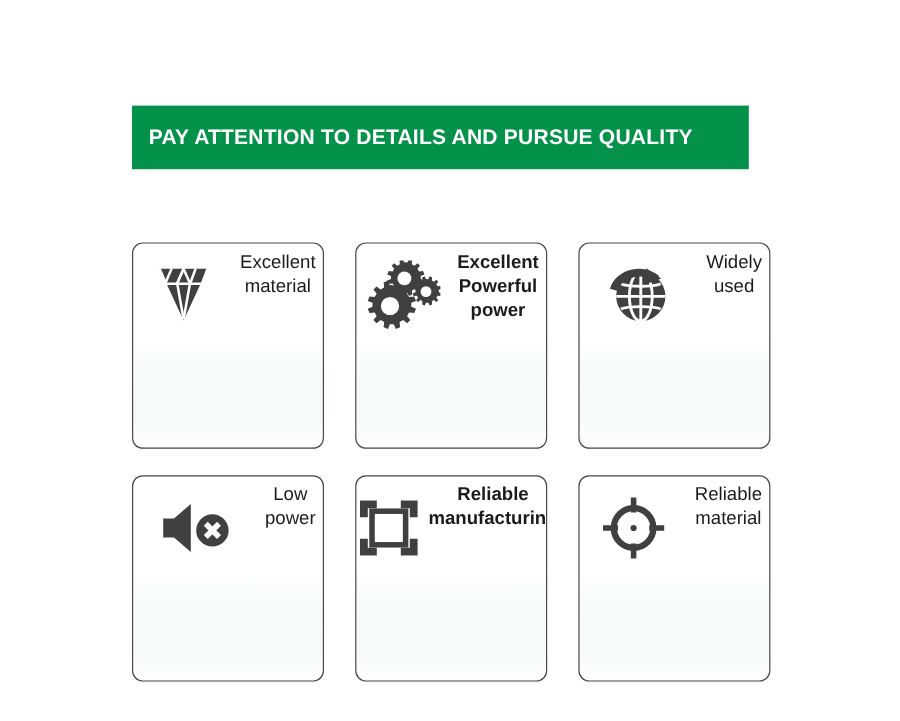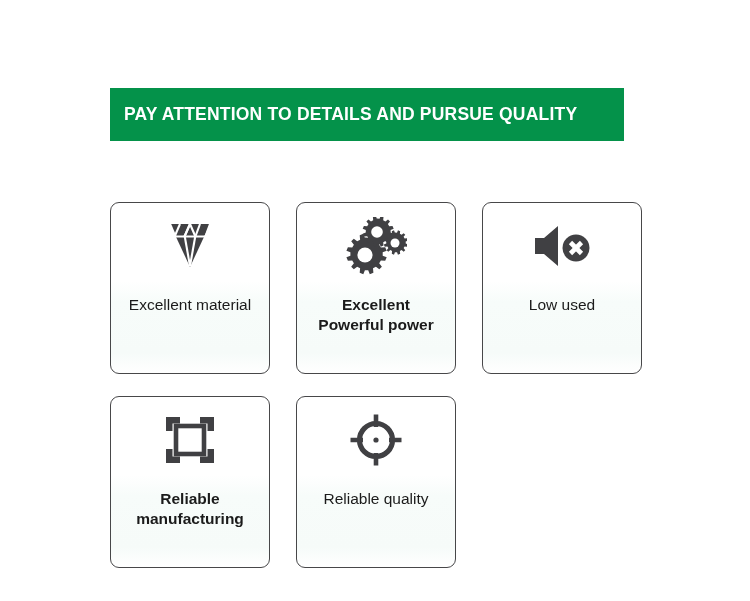--- a/index.html
+++ b/index.html
@@ -57,21 +57,21 @@
 
   .card {
     position: relative;
     width: 160px;
     height: 172px;
     box-sizing: border-box;
     border: 1.6px solid #474749;
     border-radius: 9px;
     background: linear-gradient(to bottom, #ffffff 0%, #ffffff 46%, #f7fcfa 58%, #f6fbf9 88%, #ffffff 100%);
     display: flex;
-    flex-direction: column;
+    flex-direction: row;
     align-items: flex-start;
     overflow: hidden;
   }
 
   .card-icon {
     height: 86px;
     display: flex;
     align-items: center;
     justify-content: center;
     width: 100%;
@@ -150,35 +150,53 @@
           <g transform="translate(50,26)">
             <path d="M0,-10.5 l2.0,0.25 0.95,-2.45 2.2,0.95 -0.25,2.6 1.7,1.0 2.05,-1.65 1.6,1.6 -1.65,2.05 1.0,1.7 2.6,-0.25 0.95,2.2 -2.45,0.95 0,2.05 2.45,0.95 -0.95,2.2 -2.6,-0.25 -1.0,1.7 1.65,2.05 -1.6,1.6 -2.05,-1.65 -1.7,1.0 0.25,2.6 -2.2,0.95 -0.95,-2.45 -2.05,0 -0.95,2.45 -2.2,-0.95 0.25,-2.6 -1.7,-1.0 -2.05,1.65 -1.6,-1.6 1.65,-2.05 -1.0,-1.7 -2.6,0.25 -0.95,-2.2 2.45,-0.95 0,-2.05 -2.45,-0.95 0.95,-2.2 2.6,0.25 1.0,-1.7 -1.65,-2.05 1.6,-1.6 2.05,1.65 1.7,-1.0 -0.25,-2.6 2.2,-0.95 0.95,2.45 z"></path>
             <circle cx="0" cy="0" r="4.5" fill="#ffffff"></circle>
           </g>
         </svg>
       </div>
       <div class="card-label">Excellent
 Powerful power</div>
     </div>
 
+    <div class="card">
+      <div class="card-icon">
+        <svg width="56" height="54" viewBox="0 0 56 54" fill="none">
+          <circle cx="29" cy="28" r="20.5" fill="#404043"></circle>
+          <g stroke="#ffffff" stroke-width="2.4" fill="none">
+            <ellipse cx="29" cy="28" rx="9.5" ry="20.5"></ellipse>
+            <path d="M8.6 28 L49.4 28"></path>
+            <path d="M12.4 17.5 C18 20.2 40 20.2 45.6 17.5"></path>
+            <path d="M12.4 38.5 C18 35.8 40 35.8 45.6 38.5"></path>
+            <path d="M29 7.5 L29 48.5"></path>
+          </g>
+
+          <path d="M6.5 22.5 C10.5 8.5 31 3.5 42 13.5" stroke="#404043" stroke-width="6.6" fill="none" stroke-linecap="butt"></path>
+          <path d="M33.5 4.5 L46 13.0 L31.5 18.5 Z" fill="#404043"></path>
+        </svg>
+      </div>
+      <div class="card-label">Widely used</div>
+    </div>
 
     <div class="card">
       <div class="card-icon">
         <svg width="62" height="44" viewBox="0 0 62 44" fill="none">
 
           <path d="M4 14 H13 L27 2 V42 L13 30 H4 Z" fill="#404043"></path>
 
           <circle cx="45" cy="24" r="13.5" fill="#404043"></circle>
           <g stroke="#ffffff" stroke-width="4.6" stroke-linecap="butt">
             <path d="M39.5 18.5 L50.5 29.5"></path>
             <path d="M50.5 18.5 L39.5 29.5"></path>
           </g>
         </svg>
       </div>
-      <div class="card-label">Low used</div>
+      <div class="card-label">Low power</div>
     </div>
 
     <div class="card two-line">
       <div class="card-icon">
         <svg width="54" height="52" viewBox="0 0 54 52" fill="none">
 
           <rect x="13" y="12" width="28" height="28" stroke="#404043" stroke-width="4.6" fill="none"></rect>
 
           <g fill="#404043">
             <path d="M3 3 H17 V9.5 H9.5 V17 H3 Z"></path>
@@ -198,17 +216,17 @@
           <circle cx="27" cy="27" r="16.5" stroke="#404043" stroke-width="5.2" fill="none"></circle>
           <g stroke="#404043" stroke-width="4.6" stroke-linecap="butt">
             <path d="M27 1.5 L27 14"></path>
             <path d="M27 40 L27 52.5"></path>
             <path d="M1.5 27 L14 27"></path>
             <path d="M40 27 L52.5 27"></path>
           </g>
           <circle cx="27" cy="27" r="2.6" fill="#404043"></circle>
         </svg>
       </div>
-      <div class="card-label">Reliable quality</div>
+      <div class="card-label">Reliable material</div>
     </div>
 
   </div>
 </div>
 
 </body></html>

